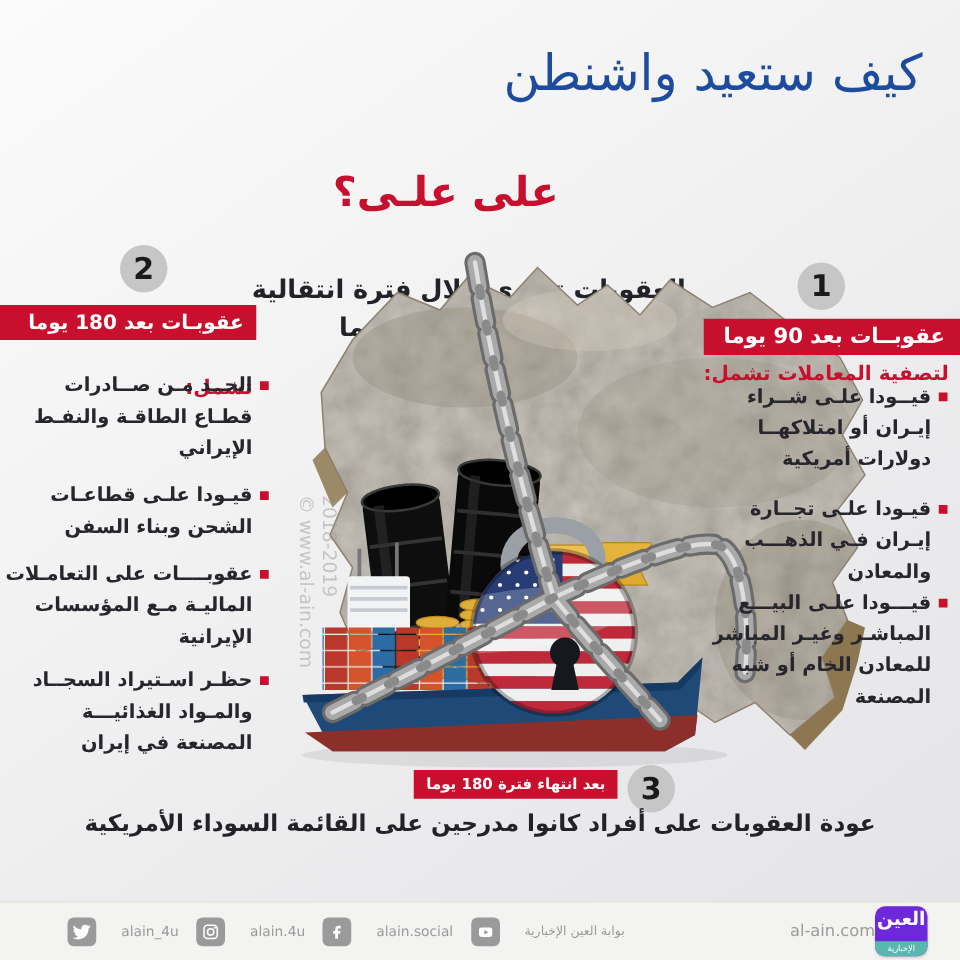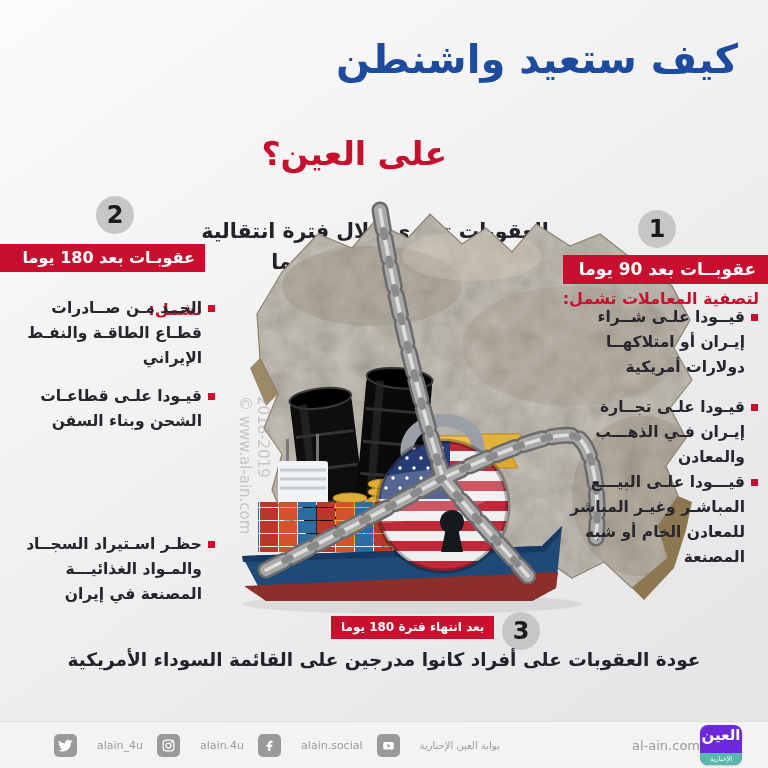--- a/index.html
+++ b/index.html
@@ -1,20 +1,20 @@
 <!DOCTYPE html>
 <html lang="ar"><head>
 <meta charset="utf-8">
 <style>
   html,body{margin:0;padding:0;}
   .page{position:relative;width:768px;height:768px;overflow:hidden;
         background:linear-gradient(145deg,#fbfbfb 0%,#f3f3f4 35%,#e9e9eb 75%,#e4e4e6 100%);
         font-family:"DejaVu Sans",sans-serif;}
   .abs{position:absolute;}
-  .t1{top:36px;right:30px;font-size:40px;font-weight:bold;color:#1d4b9e;direction:rtl;}
+  .t1{top:36px;right:30px;font-size:40px;font-weight:normal;color:#1d4b9e;direction:rtl;}
   .t2{top:94px;right:33px;font-size:30px;font-weight:bold;color:#c8102e;direction:rtl;}
   .t3{top:134px;right:321px;font-size:33px;font-weight:bold;color:#c8102e;direction:rtl;}
   .note{top:216px;left:175px;width:400px;text-align:center;font-size:20.5px;font-weight:bold;
         color:#222328;line-height:1.5;direction:rtl;}
   .badge{width:38px;height:38px;border-radius:50%;background:#c6c6c6;color:#1a1a1a;
          font-size:24px;font-weight:bold;display:flex;align-items:center;justify-content:center;}
   .badge1{left:638px;top:210px;}
   .badge2{left:96px;top:196px;}
   .badge3{left:502px;top:612px;}
   .hdr{background:#c8102e;color:#fff;font-weight:bold;direction:rtl;white-space:nowrap;}
@@ -48,21 +48,21 @@
         font-size:15px;font-weight:bold;direction:rtl;}
   .logo .l2{position:absolute;bottom:0;left:0;right:0;height:12px;background:#58b7ae;
         color:#fff;font-size:6.5px;text-align:center;line-height:12px;direction:rtl;}
 </style>
 </head>
 <body>
 
 <div class="page">
 
   <div class="abs t1">كيف ستعيد واشنطن</div>
-  <div class="abs t3">على العين؟</div>
+  <div class="abs t3">على علـى؟</div>
 
   <div class="abs note">
     <div>العقوبات تسري خلال فترة انتقالية</div>
     <div>من 90 إلى 180 يوما</div>
   </div>
 
   <svg class="abs" style="left:222px;top:196px;" width="484" height="436" viewBox="0 0 484 436">
     <defs>
       <clipPath id="mapClip">
         <path d="M35,118 L60,76 L96,38 L130,52 L152,26 L186,42 L208,18 L240,48 L264,32 L290,56 L314,28 L348,50 L378,38 L414,66 L450,90 L468,124 L452,152 L470,184 L448,212 L464,242 L444,270 L456,300 L436,330 L446,362 L410,392 L382,366 L350,382 L318,360 L288,374 L258,354 L226,366 L198,348 L168,356 L142,336 L112,344 L88,320 L64,326 L50,294 L60,258 L42,232 L56,198 L38,162 Z"></path>
@@ -259,20 +259,24 @@
   <div class="abs hdr hdr2">عقوبـات بعد 180 يوما</div>
   <div class="abs sub sub2">تشمل:</div>
   <div class="abs item c180 i1">
     <span class="sq"></span>
     <span>الحــد مـن صــادرات قطـاع الطاقـة والنفـط الإيراني</span>
   </div>
   <div class="abs item c180 i2">
     <span class="sq"></span>
     <span>قيـودا علـى قطاعـات الشحن وبناء السفن</span>
   </div>
+  <div class="abs item c180 i3">
+    <span class="sq"></span>
+    <span>عقوبــــات على التعامـلات الماليـة مـع المؤسسات الإيرانية</span>
+  </div>
   <div class="abs item c180 i4">
     <span class="sq"></span>
     <span>حظـر اسـتيراد السجــاد والمـواد الغذائيـــة المصنعة في إيران</span>
   </div>
 
   <div class="abs badge badge3">3</div>
   <div class="abs hdr hdr3">بعد انتهاء فترة 180 يوما</div>
   <div class="abs bottom-line">عودة العقوبات على أفراد كانوا مدرجين على القائمة السوداء الأمريكية</div>
 
   <div class="abs footer">

